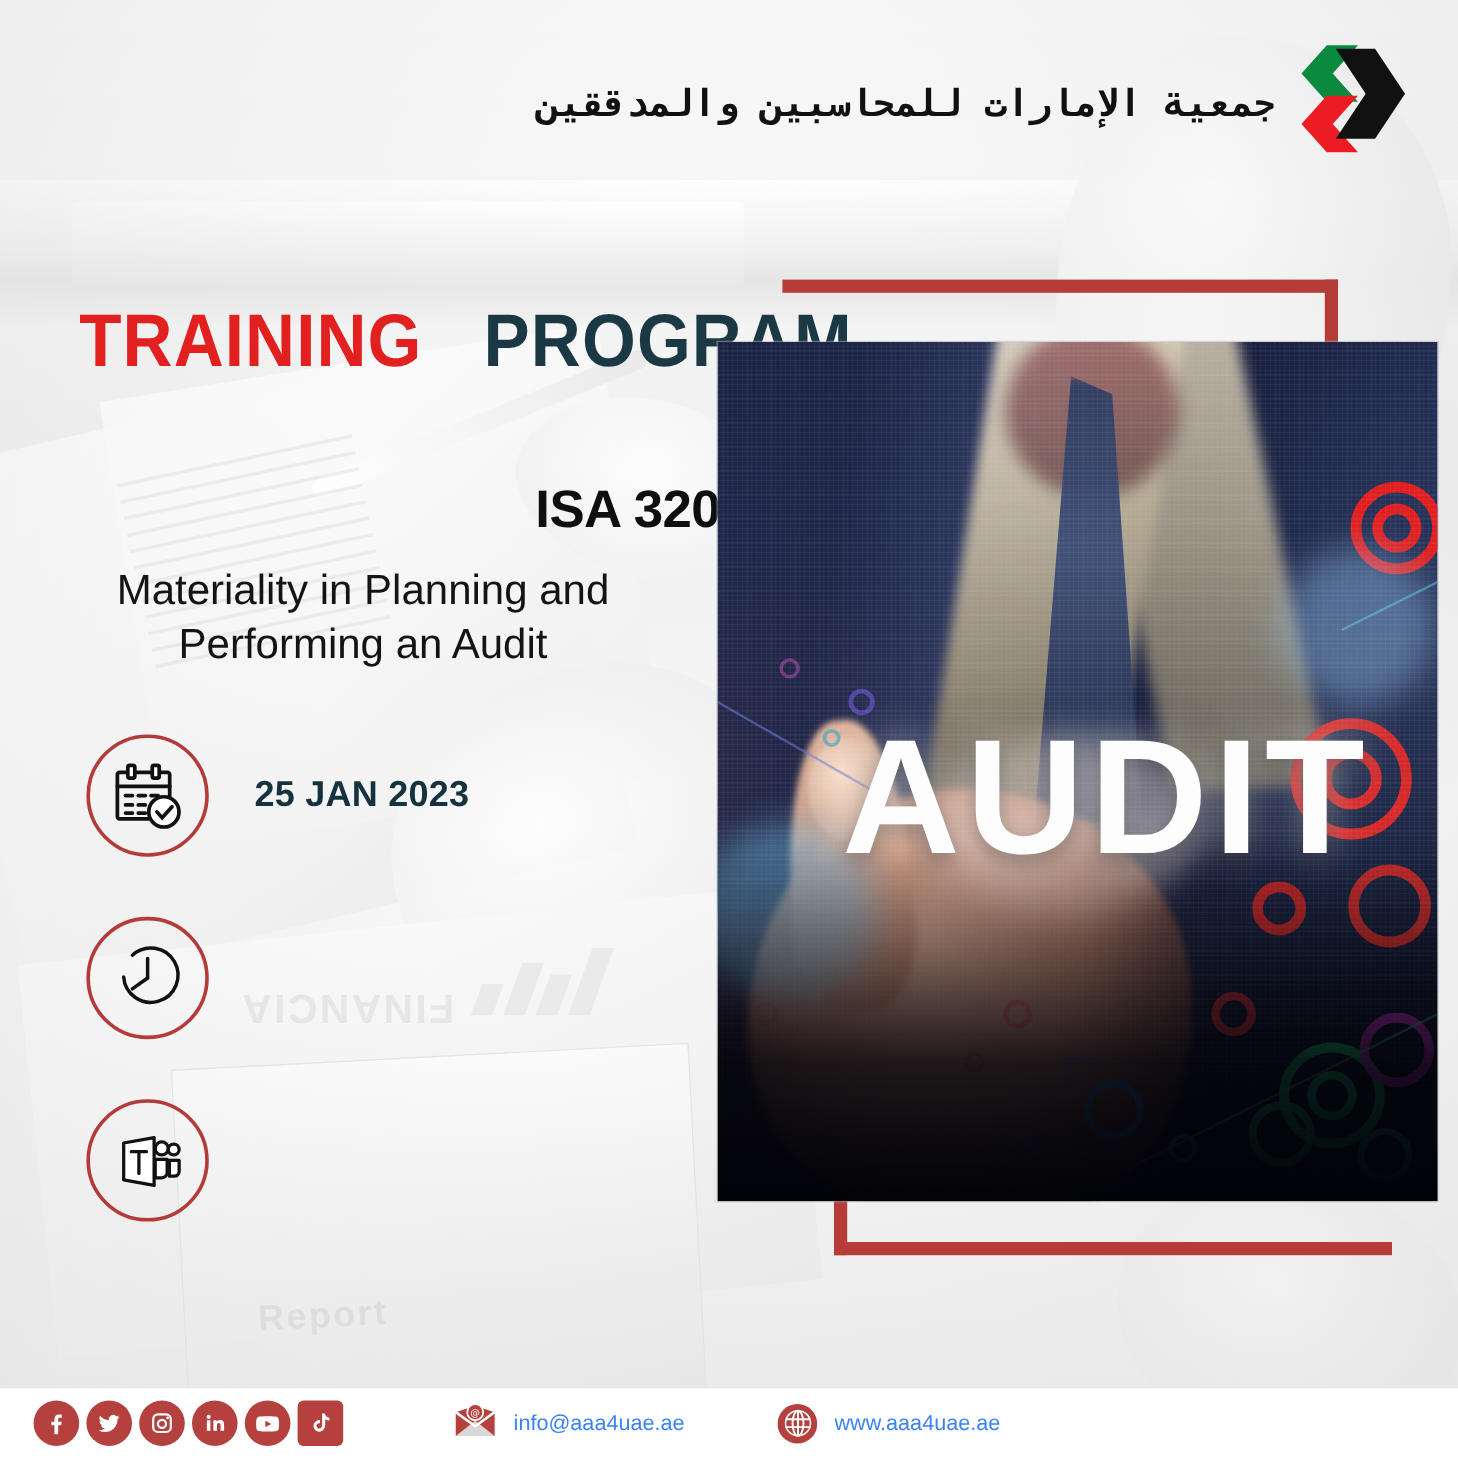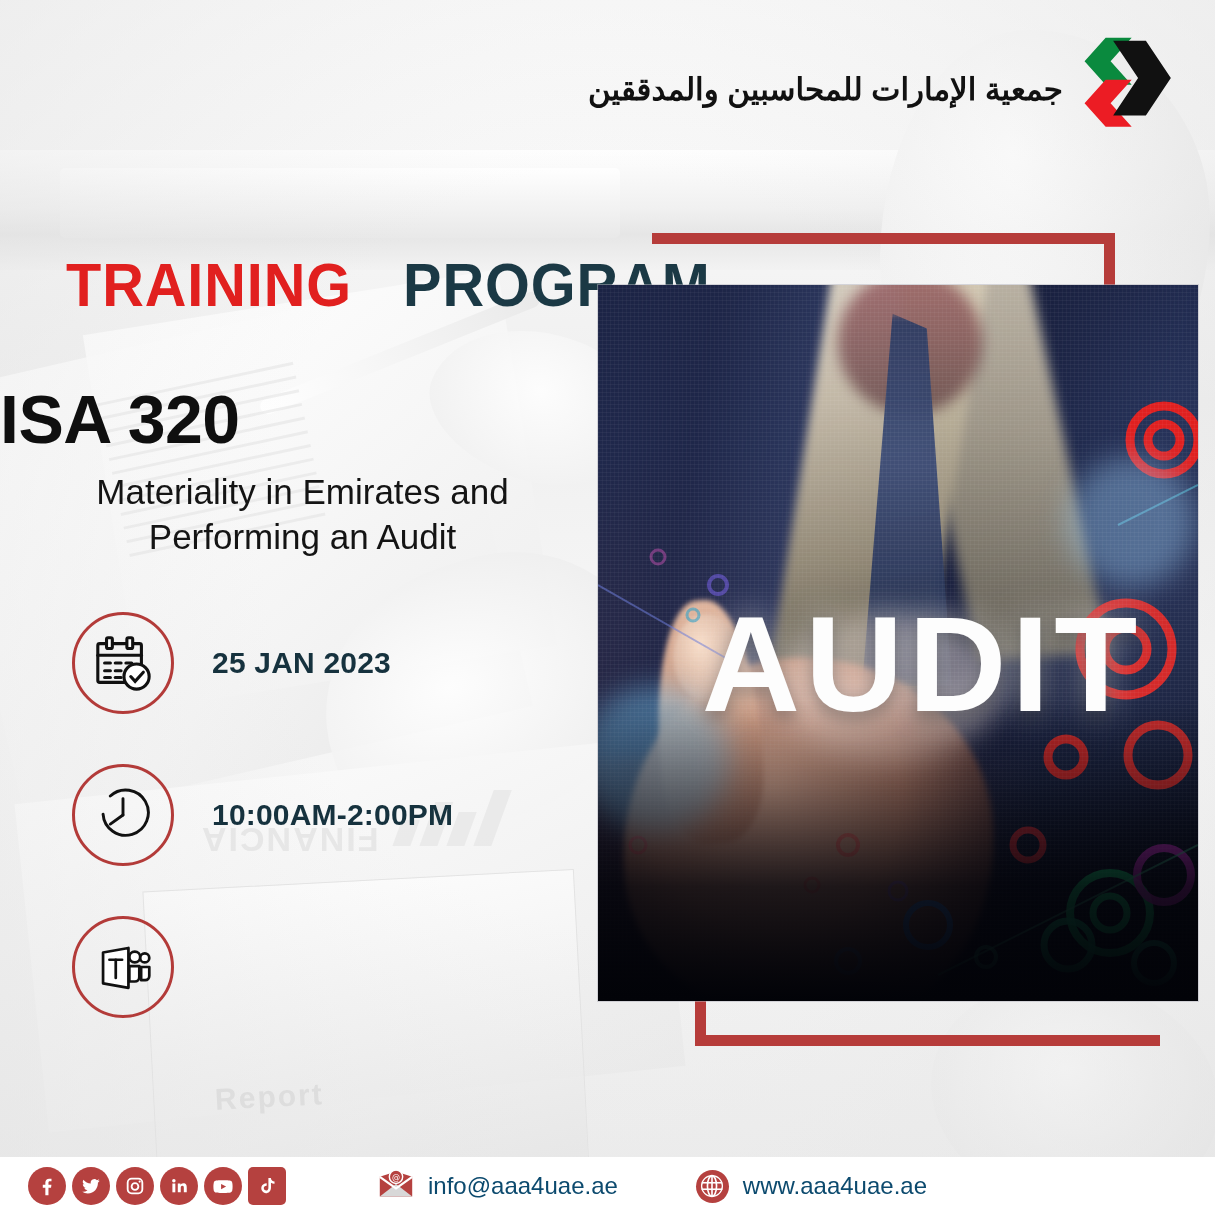--- a/index.html
+++ b/index.html
@@ -51,35 +51,35 @@
     transform:rotate(-12deg);opacity:.55;}
   .bg-lines i{display:block;height:3px;background:#e3e3e3;margin-bottom:11px;}
   .bg-bars{position:absolute;left:400px;top:790px;width:170px;height:70px;transform:skewX(-20deg);opacity:.5;}
   .bg-bars i{display:inline-block;width:18px;background:#e0e0e0;margin-right:9px;vertical-align:bottom;}
   .bg-word{position:absolute;font-weight:700;color:#e7e7e7;letter-spacing:2px;user-select:none;}
   .bg-vig{position:absolute;inset:0;background:radial-gradient(ellipse at 50% 45%,rgba(255,255,255,0) 40%,rgba(225,225,225,.55) 100%);}
 
   
   .logo{position:absolute;right:18px;top:36px;display:flex;align-items:center;gap:14px;}
   .logo-text{text-align:right;}
-  .logo-ar{font-family:Liberation Sans, sans-serif;
+  .logo-ar{font-family:Liberation Mono, monospace;
     font-size:31px;font-weight:700;color:#111;line-height:1.15;white-space:nowrap;direction:rtl;}
   .logo-en{font-size:15.5px;font-weight:700;color:#111;letter-spacing:.1px;white-space:nowrap;margin-top:5px;}
   .logo-mark{width:120px;height:108px;position:relative;flex:0 0 auto;}
 
   
   .headline{position:absolute;left:66px;top:249px;
     font-family:"Liberation Sans Narrow","Liberation Sans",sans-serif;
     font-size:62px;font-weight:700;letter-spacing:1px;white-space:nowrap;
     transform:scaleX(.93);transform-origin:left center;}
   .headline .w1{color:#E1201F;}
   .headline .w2{color:#1B3945;}
 
-  .course-code{position:absolute;left:0;top:380px;width:600px;text-align:left;
-    font-size:68px;font-weight:700;color:#0f0f0f;letter-spacing:-.5px;}
+  .course-code{position:absolute;left:0;top:400px;width:600px;text-align:right;
+    font-size:44px;font-weight:700;color:#0f0f0f;letter-spacing:-.5px;}
   .course-sub{position:absolute;left:30px;top:470px;width:545px;text-align:center;
     font-size:35px;font-weight:400;color:#141414;line-height:1.28;}
 
   
   .info{position:absolute;left:72px;top:604px;width:520px;}
   .info-row{display:flex;align-items:center;height:118px;margin-bottom:34px;}
   .info-ico{width:96px;height:96px;border-radius:50%;border:3px solid #B33B39;
     display:flex;align-items:center;justify-content:center;flex:0 0 auto;}
   .info-label{margin-left:38px;font-size:30px;font-weight:700;color:#16323E;letter-spacing:.2px;}
 
@@ -135,21 +135,21 @@
     background:linear-gradient(180deg,rgba(4,6,14,0) 0%,rgba(3,4,10,.85) 62%,rgba(2,3,8,1) 100%);}
 
   
   .footer{position:absolute;left:0;bottom:0;width:1215px;height:58px;
     background:#ffffff;display:flex;align-items:center;}
   .socials{display:flex;align-items:center;gap:6px;margin-left:28px;}
   .soc{width:38px;height:38px;border-radius:50%;background:#B5413F;
     display:flex;align-items:center;justify-content:center;flex:0 0 auto;}
   .soc.sq{border-radius:5px;}
   .contact{display:flex;align-items:center;gap:14px;}
-  .contact-txt{font-size:24px;color:#0c4a6e;font-weight:400;white-space:nowrap;}
+  .contact-txt{font-size:18px;color:#3b82f6;font-weight:400;white-space:nowrap;}
   .c-email{margin-left:92px;}
   .c-web{margin-left:78px;text-align:center;}
   .c-phone{margin-left:78px;}
   .globe,.phone{width:33px;height:33px;border-radius:50%;background:#B5413F;
     display:flex;align-items:center;justify-content:center;flex:0 0 auto;}
 </style>
 </head>
 <body>
 
 <div id="poster">
@@ -203,21 +203,21 @@
     </div>
   </div>
 
   <div class="headline">
     <span class="w1">TRAINING</span>
     <span>&nbsp;</span>
     <span class="w2">PROGRAM</span>
   </div>
 
   <div class="course-code">ISA 320</div>
-  <div class="course-sub">Materiality in Emirates and Performing an Audit</div>
+  <div class="course-sub">Materiality in Planning and Performing an Audit</div>
 
   <div class="info">
 
     <div class="info-row">
       <div class="info-ico">
         <svg viewBox="0 0 64 64" width="62" height="62" fill="none" stroke="#111" stroke-width="3.2" stroke-linecap="round">
           <rect x="6" y="12" width="45" height="40" rx="2"></rect>
           <line x1="6" y1="24" x2="51" y2="24"></line>
           <rect x="15" y="6" width="6" height="11" rx="1.6" fill="#fff"></rect>
           <rect x="36" y="6" width="6" height="11" rx="1.6" fill="#fff"></rect>
@@ -237,21 +237,20 @@
     </div>
 
     <div class="info-row">
       <div class="info-ico">
         <svg viewBox="0 0 64 64" width="58" height="58" fill="none" stroke="#111" stroke-width="3.2" stroke-linecap="round">
           <path d="M18 11 A25 25 0 1 1 10 31"></path>
           <line x1="32" y1="32" x2="32" y2="14"></line>
           <line x1="32" y1="32" x2="18" y2="42"></line>
         </svg>
       </div>
-      <div class="info-label">10:00AM-2:00PM</div>
     </div>
 
     <div class="info-row">
       <div class="info-ico">
         <svg viewBox="0 0 64 64" width="58" height="58" fill="none" stroke="#111" stroke-width="3" stroke-linecap="round" stroke-linejoin="round">
           <path d="M10 16 L38 11 L38 55 L10 50 Z" fill="#fff"></path>
           <line x1="17" y1="24" x2="31" y2="24"></line>
           <line x1="24" y1="24" x2="24" y2="44"></line>
           <circle cx="45" cy="21" r="6" fill="#fff"></circle>
           <path d="M39 31 L50 31 L50 43 A5 5 0 0 1 45 48 L39 48 Z" fill="#fff"></path>

